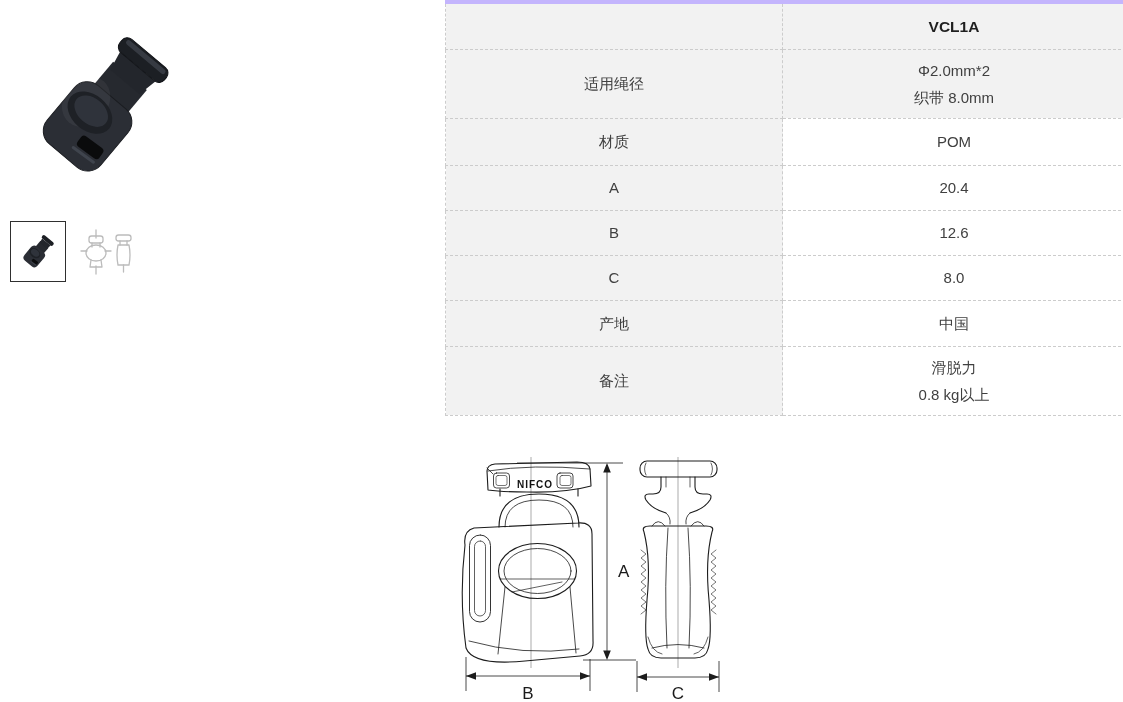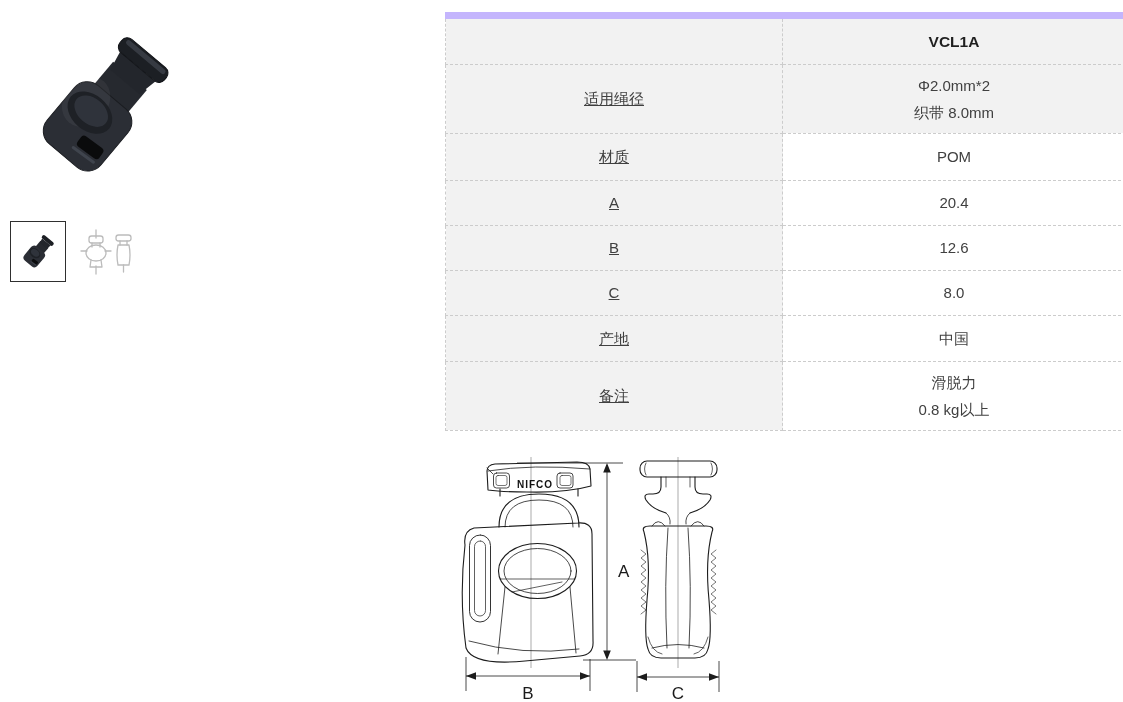--- a/index.html
+++ b/index.html
@@ -7,26 +7,26 @@
        font-family:"Liberation Sans","DejaVu Sans",sans-serif;}
   .stage{position:absolute;inset:0;background:#ffffff;}
 
   
   .photo-box{position:absolute;left:8px;top:8px;width:190px;height:190px;}
   .thumb{position:absolute;background:#fff;display:flex;align-items:center;justify-content:center;}
   .thumb-selected{left:10px;top:221px;width:54px;height:59px;border:1.5px solid #2f2f2f;cursor:pointer;}
   .thumb-drawing{left:78px;top:226px;width:58px;height:52px;cursor:pointer;}
 
   
-  .spec-wrap{position:absolute;left:445px;top:12px;width:678px;border-top:7px solid #c4b5fd;}
+  .spec-wrap{position:absolute;left:445px;top:0;width:678px;border-top:4px solid #c4b5fd;}
   .spec-wrap table{width:100%;border-collapse:collapse;table-layout:fixed;}
   .spec-wrap td{border:1px dashed #cccccc;text-align:center;vertical-align:middle;
                 font-size:15px;color:#404040;padding:0;white-space:pre-line;line-height:27px;}
   .spec-wrap tr:first-child td{border-top:none;}
-  .spec-wrap td.lab{width:336px;background:#f2f2f2;text-decoration:underline;}
+  .spec-wrap td.lab{width:336px;background:#f2f2f2;}
   .spec-wrap td.val{width:342px;background:#ffffff;}
   .spec-wrap td.val-gray{background:#f2f2f2;}
   .spec-wrap td.head{font-weight:bold;color:#1f1f1f;font-size:15.5px;}
   tr.r-head{height:45px;}
   tr.h45{height:45px;}
   tr.h46{height:46px;}
   tr.h47{height:47px;}
   tr.h69{height:69px;}
 
   

